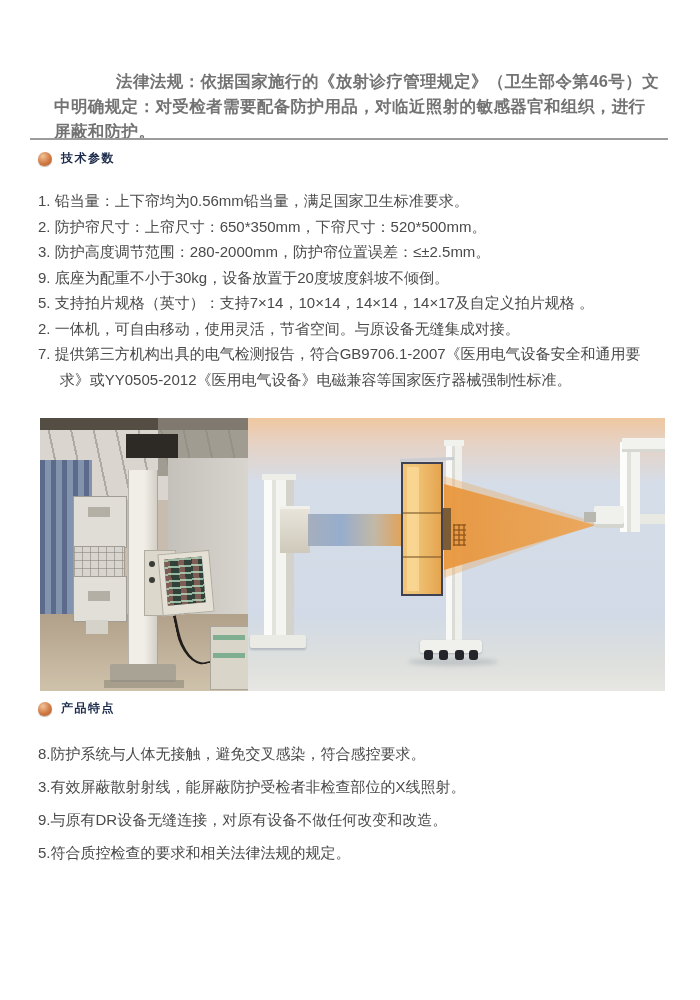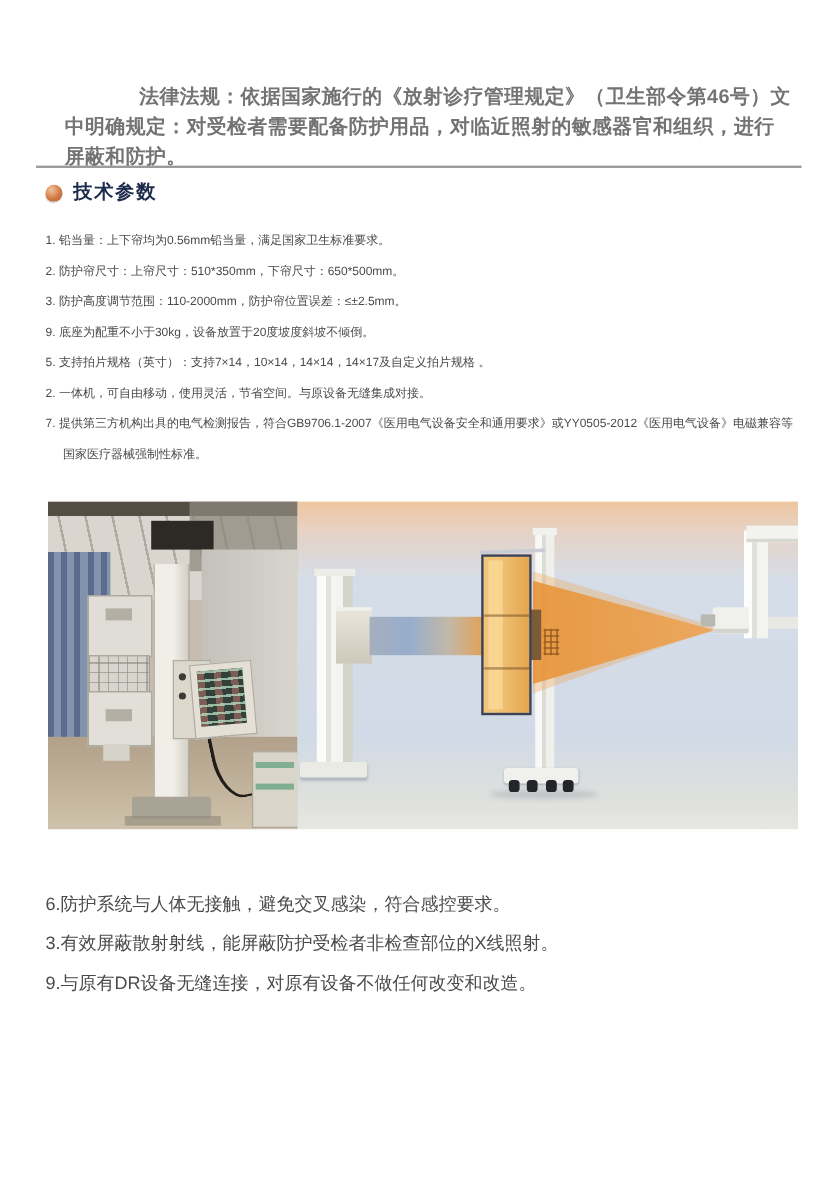--- a/index.html
+++ b/index.html
@@ -19,27 +19,27 @@
 
   .divider { position:absolute; left:30px; top:138px; width:638px; height:2px; background:#9c9c9c; }
 
   
   .sec-header { position:absolute; left:38px; display:flex; align-items:center; gap:9px; }
   .sec-header .bullet {
     width:14px; height:14px; border-radius:50% 50% 50% 42%;
     background:radial-gradient(circle at 35% 30%, #f2c298, #d07a43 55%, #b85a28);
     box-shadow:0 1px 1px rgba(0,0,0,.25); flex:none;
   }
-  .sec-header h2 { margin:0; font-size:16px; color:#1c2b4b; font-weight:700; letter-spacing:1.5px; }
+  .sec-header h2 { margin:0; font-size:12px; color:#1c2b4b; font-weight:700; letter-spacing:1.5px; }
   .hdr-tech { top:150px; }
   .hdr-feat { top:700px; }
 
   
   ul.plain { list-style:none; margin:0; padding:0; position:absolute; left:38px; color:#4a4a4a; }
-  .tech-list { top:188px; width:632px; font-size:10px; line-height:25.5px; }
+  .tech-list { top:188px; width:632px; font-size:15px; line-height:25.5px; }
   .tech-list li { padding-left:1.45em; text-indent:-1.45em; }
   .features-list { top:737px; width:640px; font-size:15px; line-height:33px; }
 
   
   .figures { position:absolute; left:40px; top:418px; width:625px; height:273px; display:flex; }
   .figures * { position:absolute; }
 
   
   .photo { position:relative; width:208px; height:273px; overflow:hidden; background:#c7bcae; flex:none; }
   .ph-ceiling { left:0; top:0; width:208px; height:82px;
@@ -134,22 +134,22 @@
 
   <div class="divider"></div>
 
   <div class="sec-header hdr-tech">
     <span class="bullet"></span>
     <h2>技术参数</h2>
   </div>
 
   <ul class="plain tech-list">
     <li>1. 铅当量：上下帘均为0.56mm铅当量，满足国家卫生标准要求。</li>
-    <li>2. 防护帘尺寸：上帘尺寸：510*350mm，下帘尺寸：650*500mm。</li>
-    <li>3. 防护高度调节范围：110-2000mm，防护帘位置误差：≤±2.5mm。</li>
+    <li>2. 防护帘尺寸：上帘尺寸：650*350mm，下帘尺寸：520*500mm。</li>
+    <li>3. 防护高度调节范围：280-2000mm，防护帘位置误差：≤±2.5mm。</li>
     <li>9. 底座为配重不小于30kg，设备放置于20度坡度斜坡不倾倒。</li>
     <li>5. 支持拍片规格（英寸）：支持7×14，10×14，14×14，14×17及自定义拍片规格 。</li>
     <li>2. 一体机，可自由移动，使用灵活，节省空间。与原设备无缝集成对接。</li>
     <li>7. 提供第三方机构出具的电气检测报告，符合GB9706.1-2007《医用电气设备安全和通用要求》或YY0505-2012《医用电气设备》电磁兼容等国家医疗器械强制性标准。</li>
   </ul>
 
   <div class="figures">
 
     <div class="photo">
       <div class="ph-ceiling"></div>
@@ -210,20 +210,25 @@
       <div class="rd-wheel" style="left:221px;"></div>
       <div class="rd-colR"></div>
       <div class="rd-colR-top"></div>
       <div class="rd-colR-piece"></div>
       <div class="rd-arm"></div>
       <div class="rd-nozzle"></div>
     </div>
 
   </div>
 
+  <div class="sec-header hdr-feat">
+    <span class="bullet"></span>
+    <h2>产品特点</h2>
+  </div>
 
   <ul class="plain features-list">
-    <li>6.防护系统与人体无接触，避免交叉感染，符合感控要求。</li>
+    <li>8.防护系统与人体无接触，避免交叉感染，符合感控要求。</li>
     <li>3.有效屏蔽散射射线，能屏蔽防护受检者非检查部位的X线照射。</li>
     <li>9.与原有DR设备无缝连接，对原有设备不做任何改变和改造。</li>
+    <li>5.符合质控检查的要求和相关法律法规的规定。</li>
   </ul>
 
 </div>
 
 </body></html>

